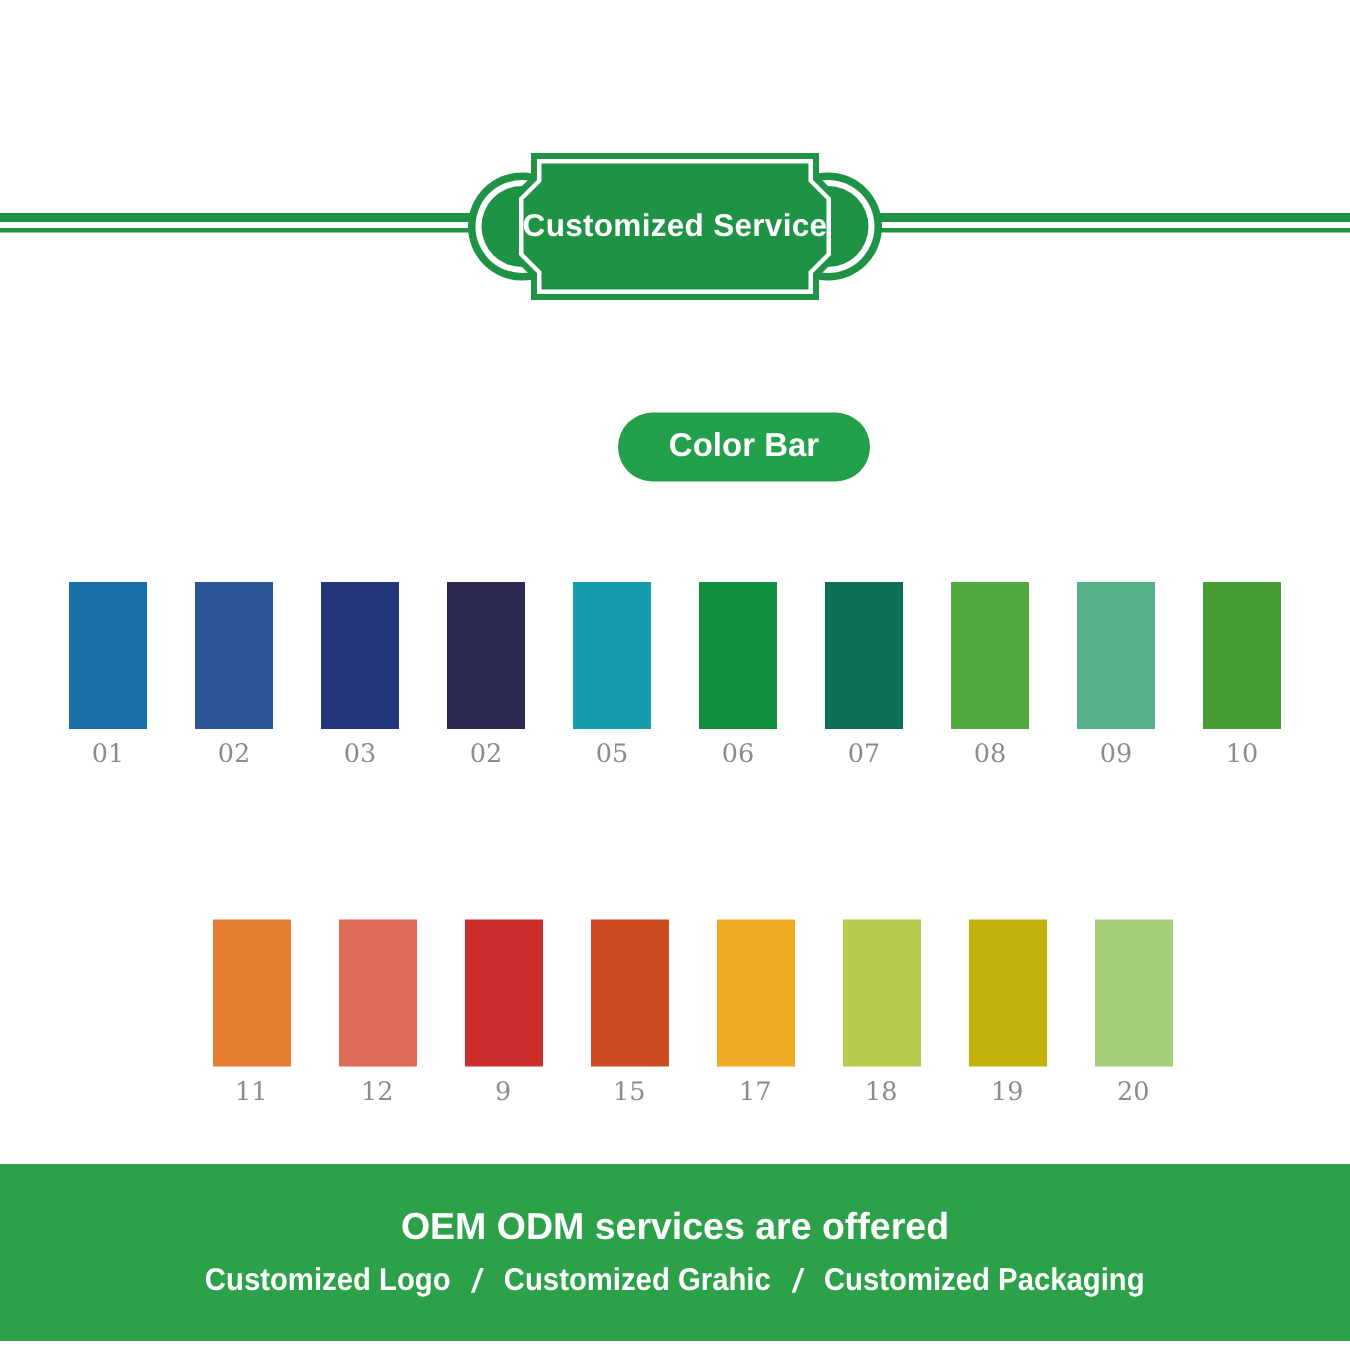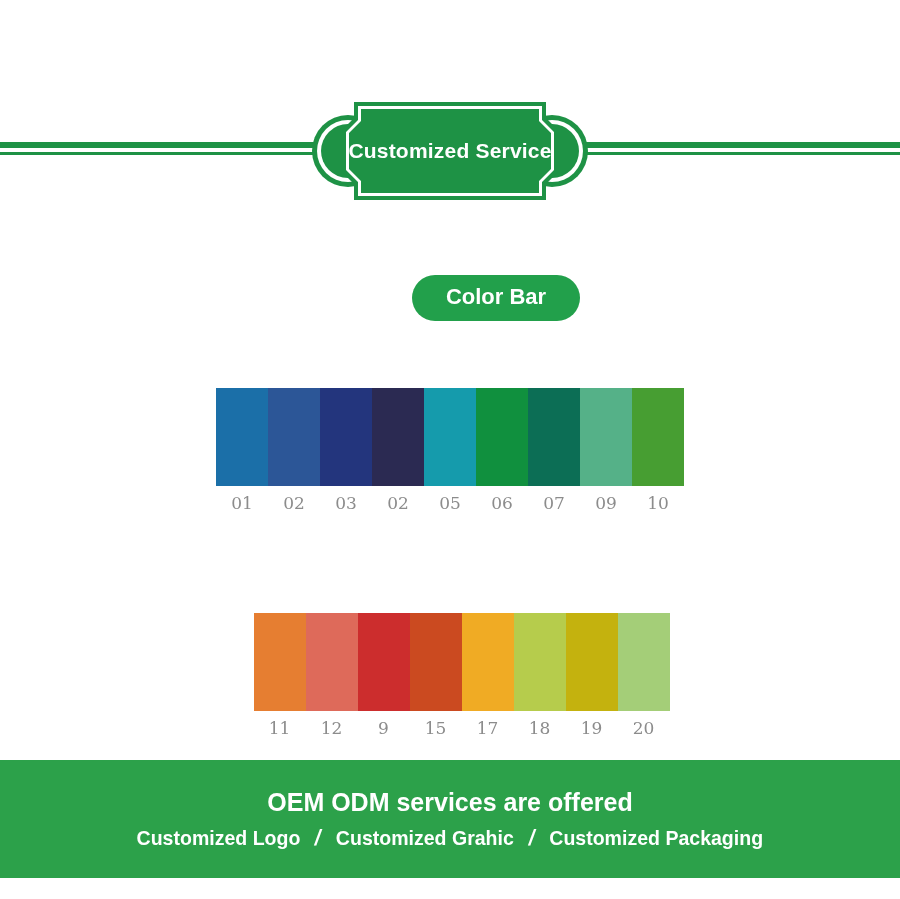--- a/index.html
+++ b/index.html
@@ -96,20 +96,21 @@
   
   .swatch-rows {
     position: absolute;
     left: 0;
     top: 388px;
     width: 900px;
   }
   .swatch-row {
     display: flex;
     justify-content: center;
+    gap: 32px;
   }
   .swatch-row + .swatch-row {
     margin-top: 101px;
     padding-left: 23px;
   }
   .swatch-cell {
     width: 52px;
     display: flex;
     flex-direction: column;
     align-items: center;
@@ -123,21 +124,21 @@
     font-family: "DejaVu Serif", serif;
     font-size: 17px;
     color: #8C8C8C;
     line-height: 1;
   }
 
   
   .footer {
     position: absolute;
     left: 0;
-    top: 760px;
+    top: 776px;
     width: 900px;
     height: 118px;
     background: #2CA14A;
     display: flex;
     flex-direction: column;
     align-items: center;
     justify-content: center;
     gap: 12px;
   }
   .footer-headline {
@@ -225,20 +226,24 @@
         <div class="swatch-chip" title="#159BAC" style="background: rgb(21, 155, 172);"></div>
         <div class="swatch-label">05</div>
       </div>
       <div class="swatch-cell">
         <div class="swatch-chip" title="#10903E" style="background: rgb(16, 144, 62);"></div>
         <div class="swatch-label">06</div>
       </div>
       <div class="swatch-cell">
         <div class="swatch-chip" title="#0C6E55" style="background: rgb(12, 110, 85);"></div>
         <div class="swatch-label">07</div>
+      </div>
+      <div class="swatch-cell">
+        <div class="swatch-chip" title="#51A83F" style="background: rgb(81, 168, 63);"></div>
+        <div class="swatch-label">08</div>
       </div>
       <div class="swatch-cell">
         <div class="swatch-chip" title="#55B188" style="background: rgb(85, 177, 136);"></div>
         <div class="swatch-label">09</div>
       </div>
       <div class="swatch-cell">
         <div class="swatch-chip" title="#479E32" style="background: rgb(71, 158, 50);"></div>
         <div class="swatch-label">10</div>
       </div>
     </div>

